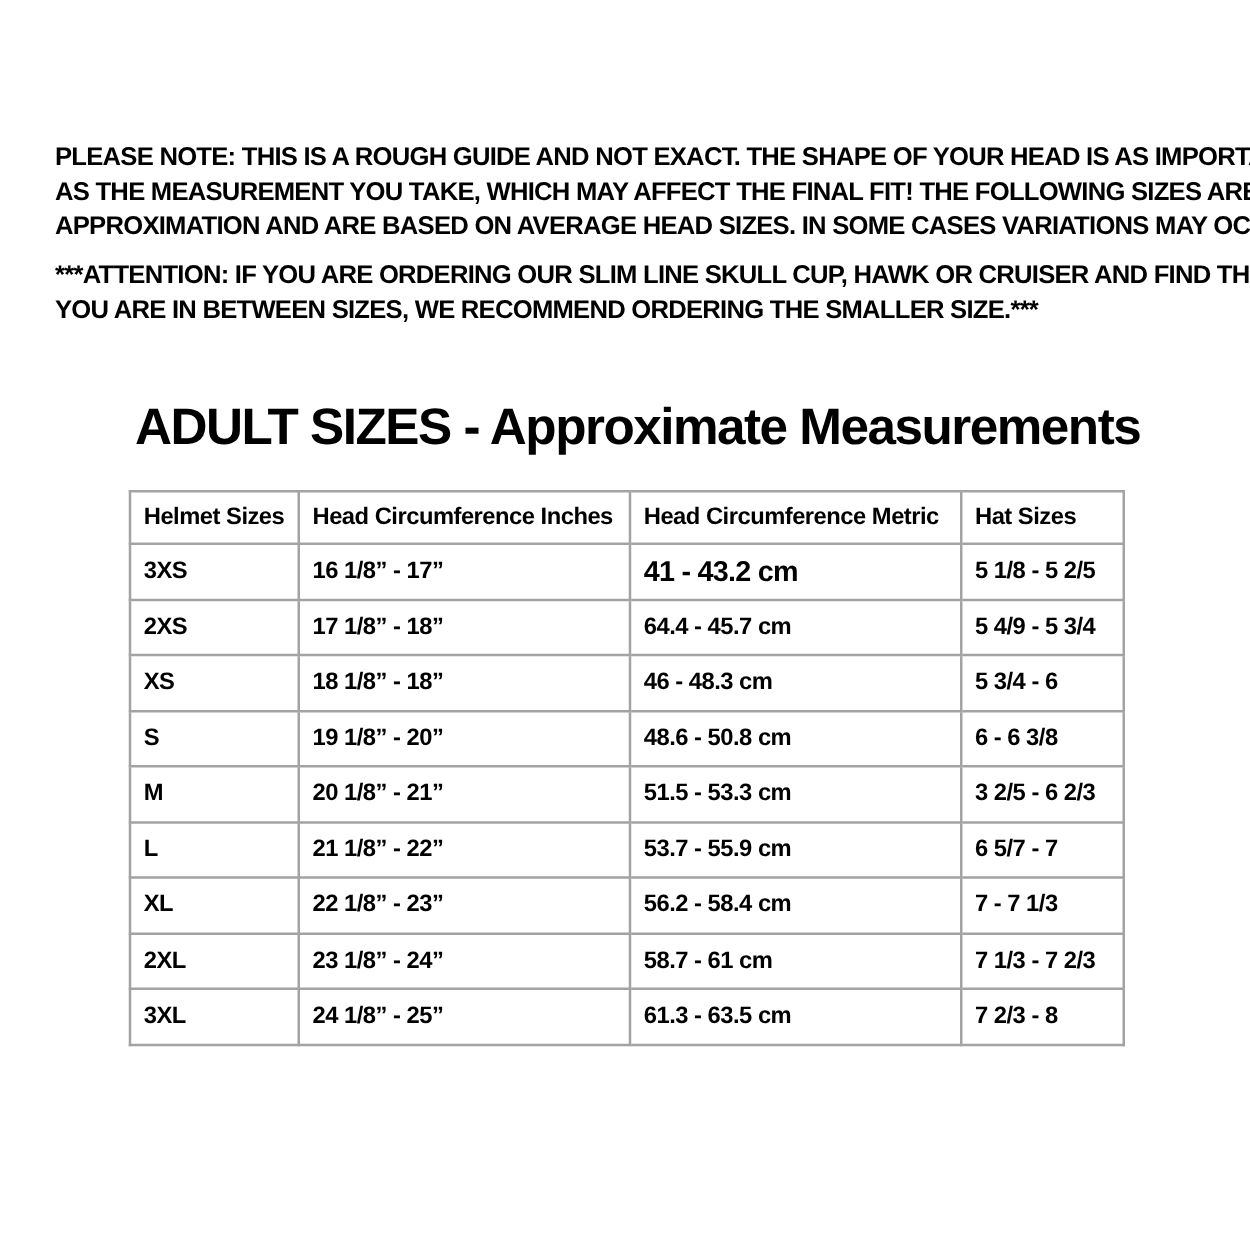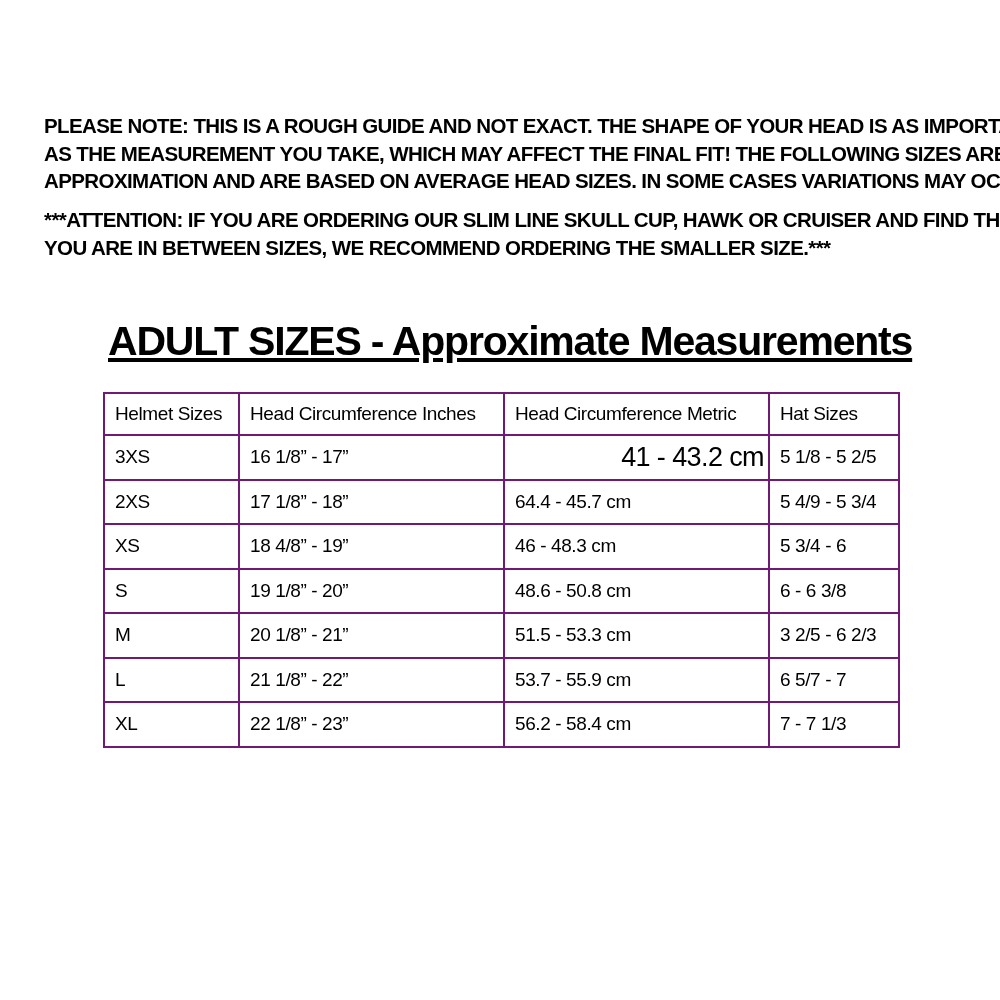--- a/index.html
+++ b/index.html
@@ -31,47 +31,45 @@
   .para-line { display: block; }
   .title {
     position: absolute;
     top: 318px;
     left: 108px;
     margin: 0;
     font-size: 41px;
     font-weight: bold;
     letter-spacing: -1.2px;
     white-space: nowrap;
-    text-decoration: underline;
   }
   table.size-table {
     position: absolute;
     top: 392px;
     left: 103px;
     width: 795px;
     border-collapse: collapse;
     table-layout: fixed;
   }
   .size-table th, .size-table td {
-    border: 2px solid #701a75;
+    border: 2px solid #a3a3a3;
     text-align: left;
     vertical-align: middle;
-    font-weight: normal;
+    font-weight: bold;
     font-size: 19px;
     letter-spacing: -0.4px;
     padding: 0 4px 0 10px;
     overflow: hidden;
     white-space: nowrap;
   }
   .size-table th { height: 40px; }
   .size-table td { height: 42.5px; }
   .size-table td.emph {
-    font-size: 27px;
+    font-size: 23px;
     letter-spacing: -0.6px;
-    text-align: right;
   }
 </style>
 </head>
 <body>
 
 <div class="page">
 
   <p class="notice">
     <span class="para-line">PLEASE NOTE: THIS IS A ROUGH GUIDE AND NOT EXACT. THE SHAPE OF YOUR HEAD IS AS IMPORTANT</span>
     <span class="para-line">AS THE MEASUREMENT YOU TAKE, WHICH MAY AFFECT THE FINAL FIT! THE FOLLOWING SIZES ARE AN</span>
@@ -108,21 +106,21 @@
         <td>5 1/8 - 5 2/5</td>
       </tr>
       <tr>
         <td>2XS</td>
         <td>17 1/8” - 18”</td>
         <td>64.4 - 45.7 cm</td>
         <td>5 4/9 - 5 3/4</td>
       </tr>
       <tr>
         <td>XS</td>
-        <td>18 4/8” - 19”</td>
+        <td>18 1/8” - 18”</td>
         <td>46 - 48.3 cm</td>
         <td>5 3/4 - 6</td>
       </tr>
       <tr>
         <td>S</td>
         <td>19 1/8” - 20”</td>
         <td>48.6 - 50.8 cm</td>
         <td>6 - 6 3/8</td>
       </tr>
       <tr>
@@ -136,16 +134,28 @@
         <td>21 1/8” - 22”</td>
         <td>53.7 - 55.9 cm</td>
         <td>6 5/7 - 7</td>
       </tr>
       <tr>
         <td>XL</td>
         <td>22 1/8” - 23”</td>
         <td>56.2 - 58.4 cm</td>
         <td>7 - 7 1/3</td>
       </tr>
+      <tr>
+        <td>2XL</td>
+        <td>23 1/8” - 24”</td>
+        <td>58.7 - 61 cm</td>
+        <td>7 1/3 - 7 2/3</td>
+      </tr>
+      <tr>
+        <td>3XL</td>
+        <td>24 1/8” - 25”</td>
+        <td>61.3 - 63.5 cm</td>
+        <td>7 2/3 - 8</td>
+      </tr>
     </tbody>
   </table>
 
 </div>
 
 </body></html>

